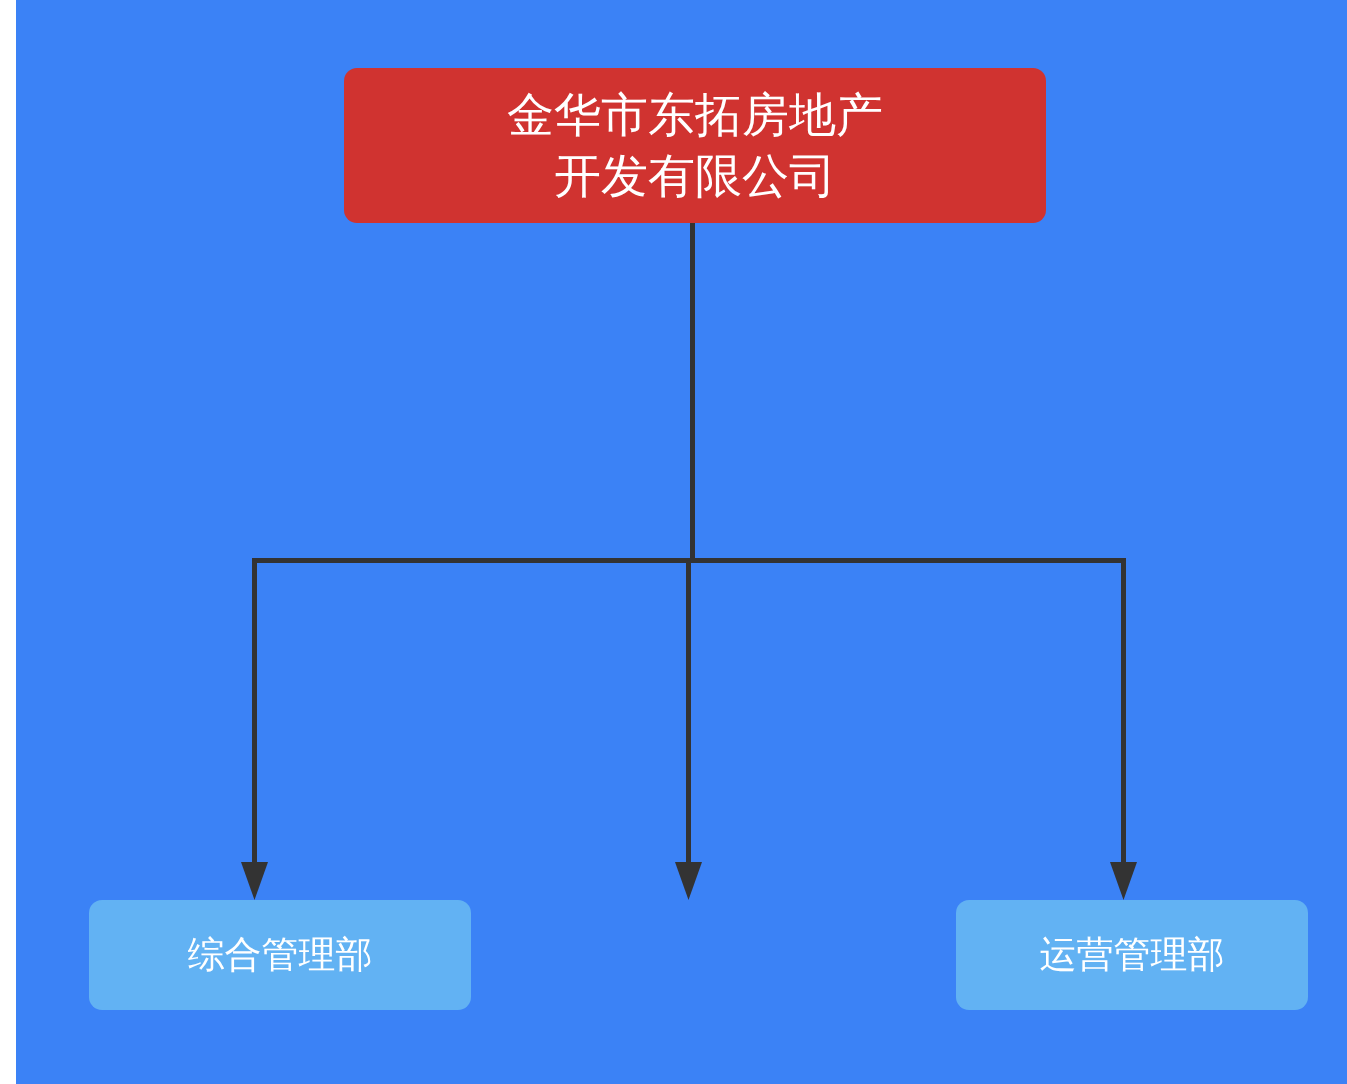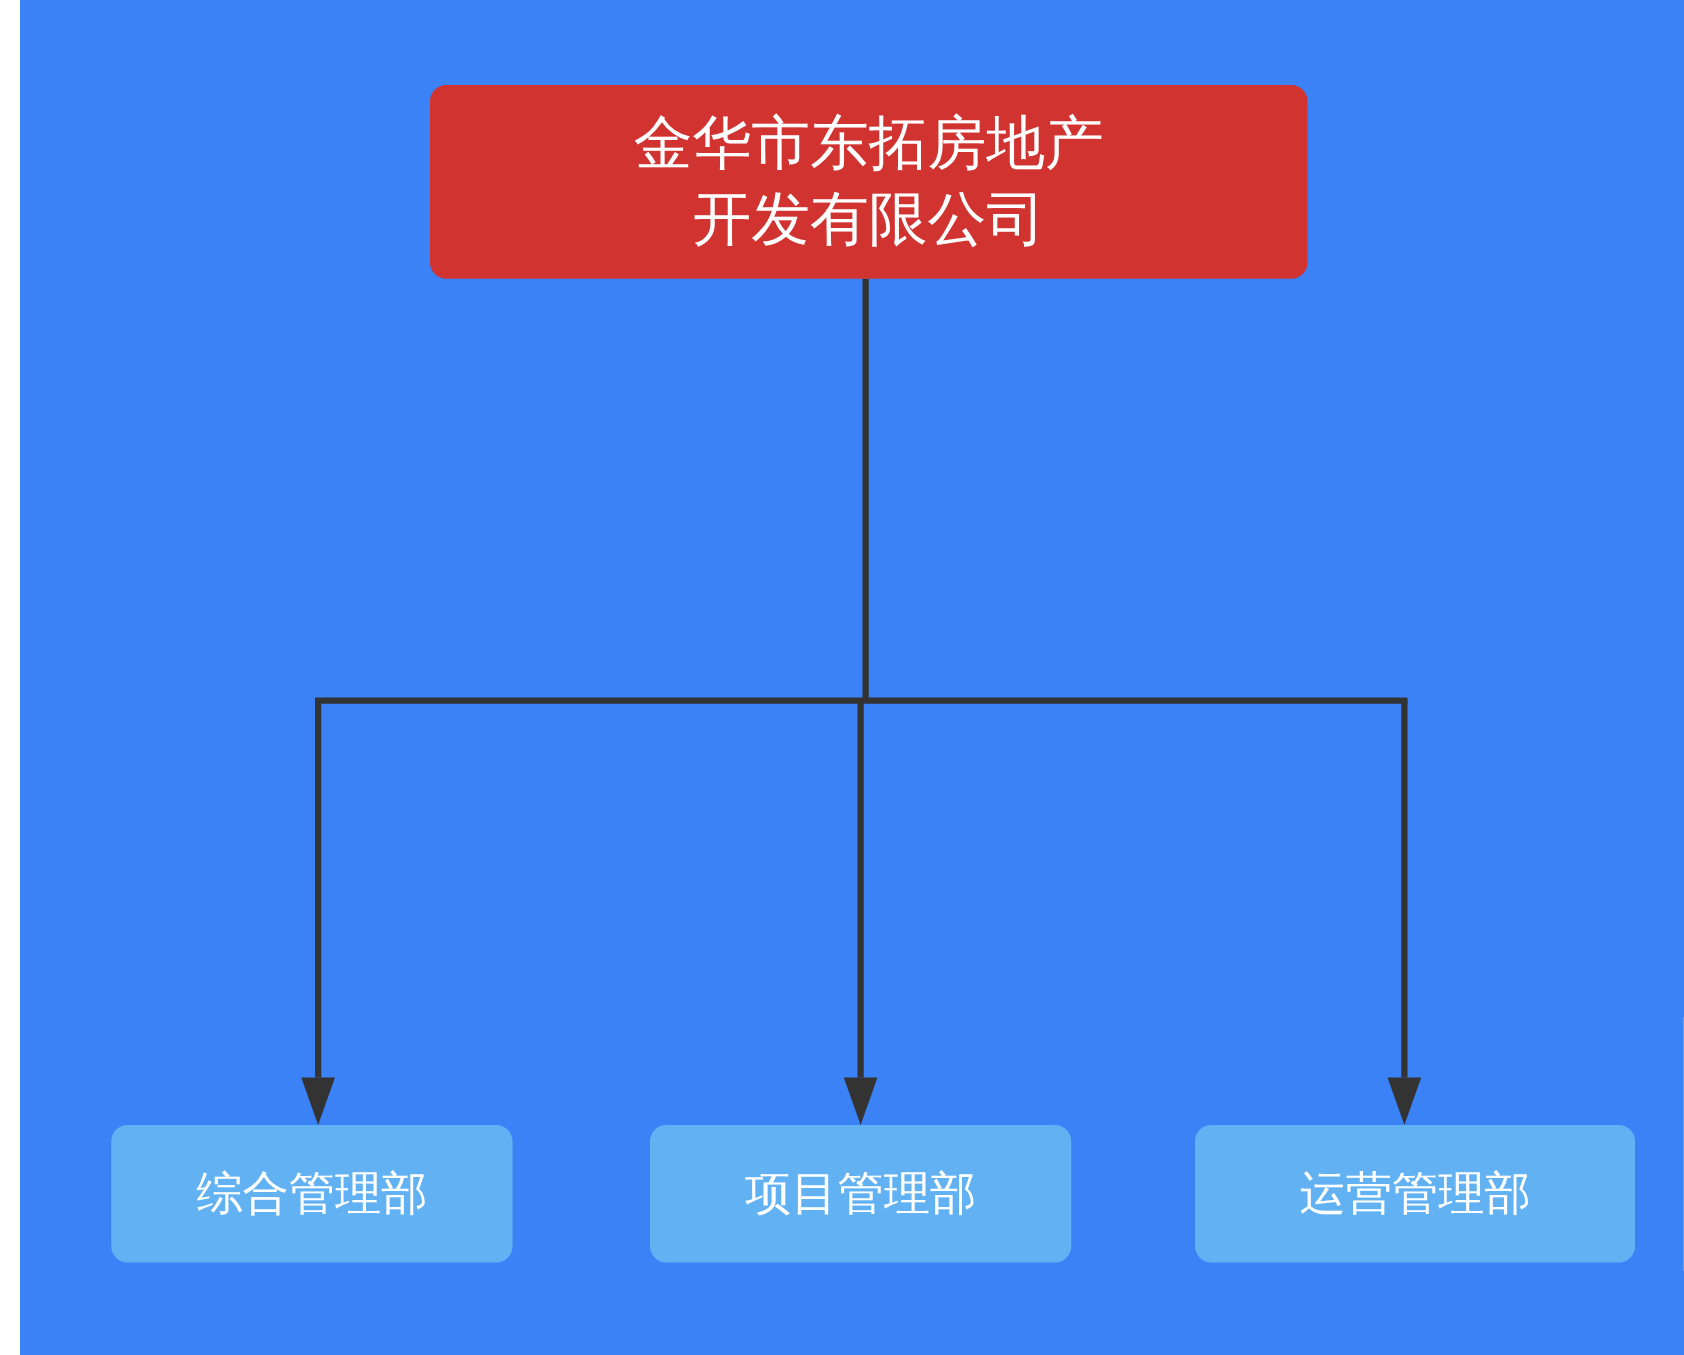--- a/index.html
+++ b/index.html
@@ -47,21 +47,21 @@
     height: 155px;
     background: #d03330;
     font-size: 47px;
   }
   .node-dept {
     top: 900px;
     height: 110px;
     background: #62b2f3;
     font-size: 37px;
   }
-  #node-dept-0 { left: 73px;  width: 321px; }
+  #node-dept-0 { left: 73px;  width: 382px; }
   #node-dept-1 { left: 504px; width: 337px; }
   #node-dept-2 { left: 940px; width: 352px; }
 </style>
 </head>
 <body>
 
 <div id="org-chart-canvas">
 
   <svg id="connector-layer" viewBox="0 0 1347 1084" width="1347" height="1084" xmlns="http://www.w3.org/2000/svg" aria-hidden="true">
 
@@ -77,17 +77,16 @@
 
     <path d="M 1107.5 560.5 L 1107.5 862" stroke="#333333" stroke-width="5" fill="none"></path>
     <polygon points="1094,862 1121,862 1107.5,900" fill="#333333"></polygon>
   </svg>
 
   <div class="node node-root" id="node-root">金华市东拓房地产
 开发有限公司</div>
 
   <div class="node node-dept" id="node-dept-0">综合管理部</div>
 
-  <div class="node node-dept" id="node-dept-1">项目管理部</div>
 
   <div class="node node-dept" id="node-dept-2">运营管理部</div>
 
 </div>
 
 </body></html>

